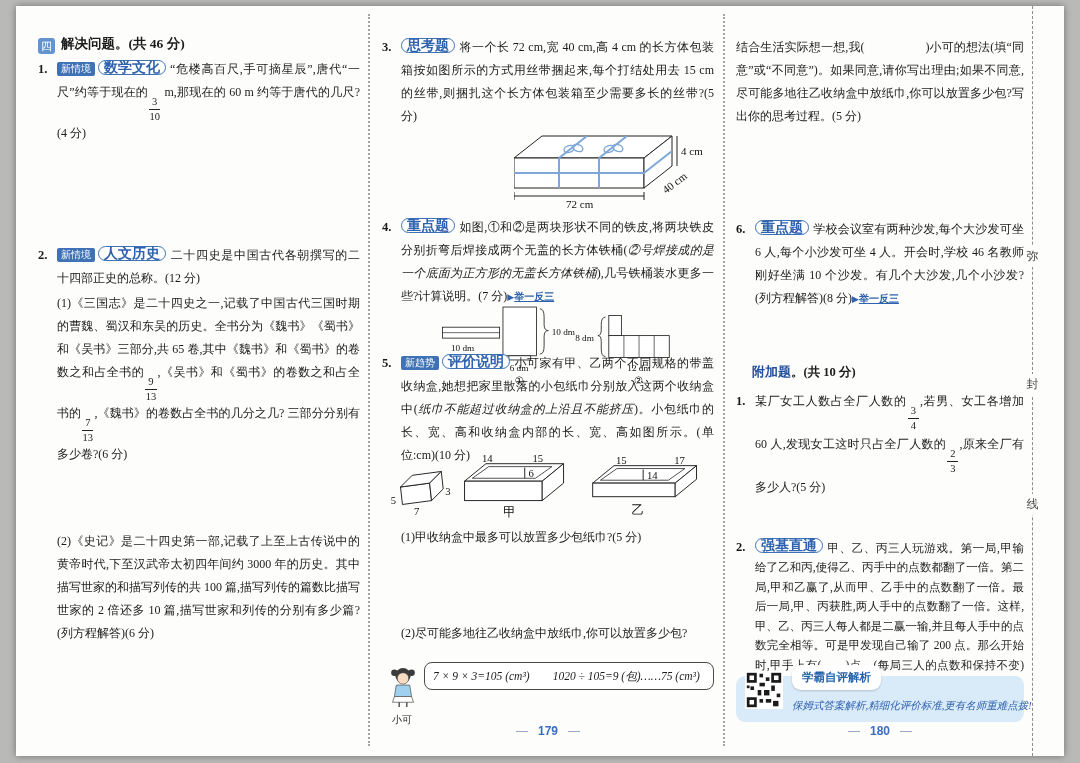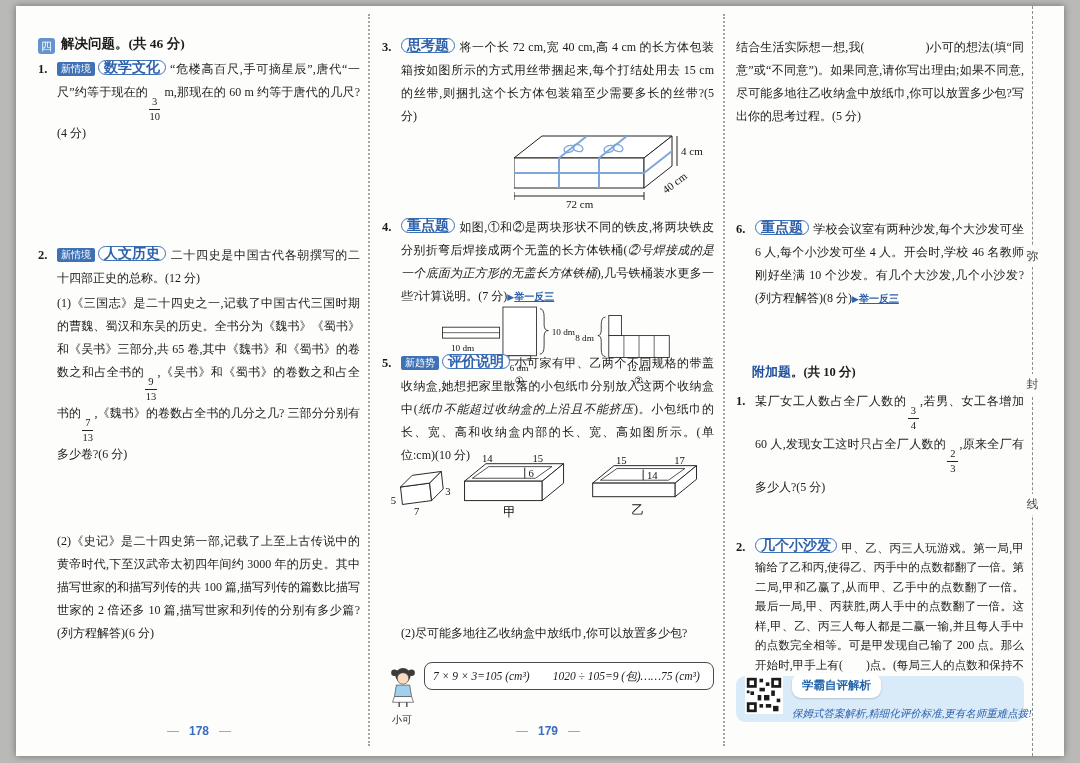--- a/index.html
+++ b/index.html
@@ -37,21 +37,21 @@
   .sealchar{position:absolute;left:1008px;width:17px;text-align:center;font-size:12px;
     color:#454545;background:#fdfdfb;padding:2px 0;}
   .footer{position:absolute;top:718px;text-align:center;font-size:12px;color:#3b6cc0;
     font-family:"Liberation Sans",sans-serif;}
   .footer .dash{color:#8c9dbd;margin:0 10px;}
   .footer .num{font-weight:bold;}
   .bubble{position:absolute;border:1.5px solid #4a4a4a;border-radius:8px;padding:4px 8px;
     font-size:11.5px;line-height:18px;font-style:italic;text-align:left;background:#fff;}
   .girl-label{position:absolute;font-size:10px;}
   .infobox{position:absolute;background:#d9eaf9;border-radius:9px;display:flex;
-    align-items:center;gap:9px;padding:5px 9px;box-sizing:border-box;}
+    align-items:flex-end;gap:9px;padding:5px 9px;box-sizing:border-box;}
   .pill-title{display:inline-block;background:#fff;border-radius:9px;padding:1px 10px;
     color:#2464ad;font-weight:bold;font-size:11.5px;box-shadow:0 1px 2px rgba(0,0,0,.18);
     font-family:"Liberation Sans",sans-serif;}
   .slogan{color:#2e62ae;font-size:10.5px;font-style:italic;margin-top:4px;white-space:nowrap;}
   .diagram{position:absolute;}
   svg text{font-family:"Liberation Serif",serif;fill:#111;}
   .bonus-title{color:#1f4e9c;font-weight:bold;font-size:13px;padding-left:16px;}
   .bonus-score{font-weight:bold;font-size:12.5px;}
 </style>
 </head>
@@ -88,23 +88,20 @@
             <span class="fd">13</span>
           </span><span>,《吴书》和《蜀书》的卷数之和占全书的</span><span class="frac">
             <span class="fn">7</span>
             <span class="fd">13</span>
           </span><span>,《魏书》的卷数占全书的几分之几? 三部分分别有多少卷?(6 分)</span></div>
     </div>
 
     <div class="prob" style="top:500px;">
       <div>(2)《史记》是二十四史第一部,记载了上至上古传说中的黄帝时代,下至汉武帝太初四年间约 3000 年的历史。其中描写世家的和描写列传的共 100 篇,描写列传的篇数比描写世家的 2 倍还多 10 篇,描写世家和列传的分别有多少篇?(列方程解答)(6 分)</div>
     </div>
-  </div>
-  <div class="footer" style="left:22px;width:322px;">
-    <span class="dash">—</span><span class="num">178</span><span class="dash">—</span>
   </div>
 
   <div class="col" id="col2" style="left:366px;top:24px;width:332px;height:700px;">
 
     <div class="prob" style="top:6px;">
       <span class="pnum">3.</span>
       <span class="badge-pill">思考题</span><span>将一个长 72 cm,宽 40 cm,高 4 cm 的长方体包装箱按如图所示的方式用丝带捆起来,每个打结处用去 15 cm 的丝带,则捆扎这个长方体包装箱至少需要多长的丝带?(5 分)</span>
     </div>
 
     <div class="diagram" style="left:132px;top:78px;">
@@ -189,20 +186,23 @@
         <rect x="210" y="30" width="85" height="14" fill="#fff" stroke="#222"></rect>
         <polygon points="295,30 317,12 317,26 295,44" fill="#fff" stroke="#222"></polygon>
         <line x1="262" y1="16" x2="262" y2="27" stroke="#222"></line>
         <text x="234" y="10" font-size="11">15</text>
         <text x="294" y="10" font-size="11">17</text>
         <text x="266" y="26" font-size="11">14</text>
         <text x="250" y="62" font-size="13">乙</text>
       </svg>
     </div>
 
+    <div class="prob" style="top:496px;">
+      <span>(1)甲收纳盒中最多可以放置多少包纸巾?(5 分)</span>
+    </div>
     <div class="prob" style="top:592px;">
       <span>(2)尽可能多地往乙收纳盒中放纸巾,你可以放置多少包?</span>
     </div>
 
     <div class="diagram" style="left:4px;top:636px;">
       <svg width="34" height="42" viewBox="0 0 34 44">
         <circle cx="8" cy="7" r="3.4" fill="#3b3b3b"></circle>
         <circle cx="26" cy="7" r="3.4" fill="#3b3b3b"></circle>
         <circle cx="17" cy="10" r="8" fill="#3b3b3b"></circle>
         <circle cx="17" cy="13" r="6" fill="#f8dcc2" stroke="#3b3b3b" stroke-width="0.6"></circle>
@@ -242,21 +242,21 @@
           <span class="fn">3</span>
           <span class="fd">4</span>
         </span><span>,若男、女工各增加 60 人,发现女工这时只占全厂人数的</span><span class="frac">
           <span class="fn">2</span>
           <span class="fd">3</span>
         </span><span>,原来全厂有多少人?(5 分)</span>
     </div>
 
     <div class="prob" style="top:508px;font-size:11.5px;line-height:19.5px;">
       <span class="pnum">2.</span>
-      <span class="badge-pill">几个小沙发</span><span>甲、乙、丙三人玩游戏。第一局,甲输给了乙和丙,使得乙、丙手中的点数都翻了一倍。第二局,甲和乙赢了,从而甲、乙手中的点数翻了一倍。最后一局,甲、丙获胜,两人手中的点数翻了一倍。这样,甲、乙、丙三人每人都是二赢一输,并且每人手中的点数完全相等。可是甲发现自己输了 200 点。那么开始时,甲手上有(　　)点。(每局三人的点数和保持不变)(5 分)</span>
+      <span class="badge-pill">强基直通</span><span>甲、乙、丙三人玩游戏。第一局,甲输给了乙和丙,使得乙、丙手中的点数都翻了一倍。第二局,甲和乙赢了,从而甲、乙手中的点数翻了一倍。最后一局,甲、丙获胜,两人手中的点数翻了一倍。这样,甲、乙、丙三人每人都是二赢一输,并且每人手中的点数完全相等。可是甲发现自己输了 200 点。那么开始时,甲手上有(　　)点。(每局三人的点数和保持不变)(5 分)</span>
     </div>
 
     <div class="infobox" style="left:0;top:646px;width:288px;height:46px;">
       <span>
         <svg width="38" height="38" viewBox="0 0 42 42">
           <rect x="0" y="0" width="42" height="42" fill="#fff"></rect>
           <g fill="#1b1b1b">
             <rect x="2" y="2" width="11" height="11"></rect>
               <rect x="29" y="2" width="11" height="11"></rect>
               <rect x="2" y="29" width="11" height="11"></rect>
@@ -277,14 +277,17 @@
               <rect x="2" y="16" width="3" height="3"></rect>
           </g>
         </svg>
       </span>
       <span style="display:flex;flex-direction:column;align-items:flex-start;">
         <span class="pill-title">学霸自评解析</span>
         <span class="slogan">保姆式答案解析,精细化评价标准,更有名师重难点拨!</span>
       </span>
     </div>
   </div>
+  <div class="footer" style="left:720px;width:288px;">
+    <span class="dash">—</span><span class="num">180</span><span class="dash">—</span>
+  </div>
 
 </div>
 
 </body></html>

